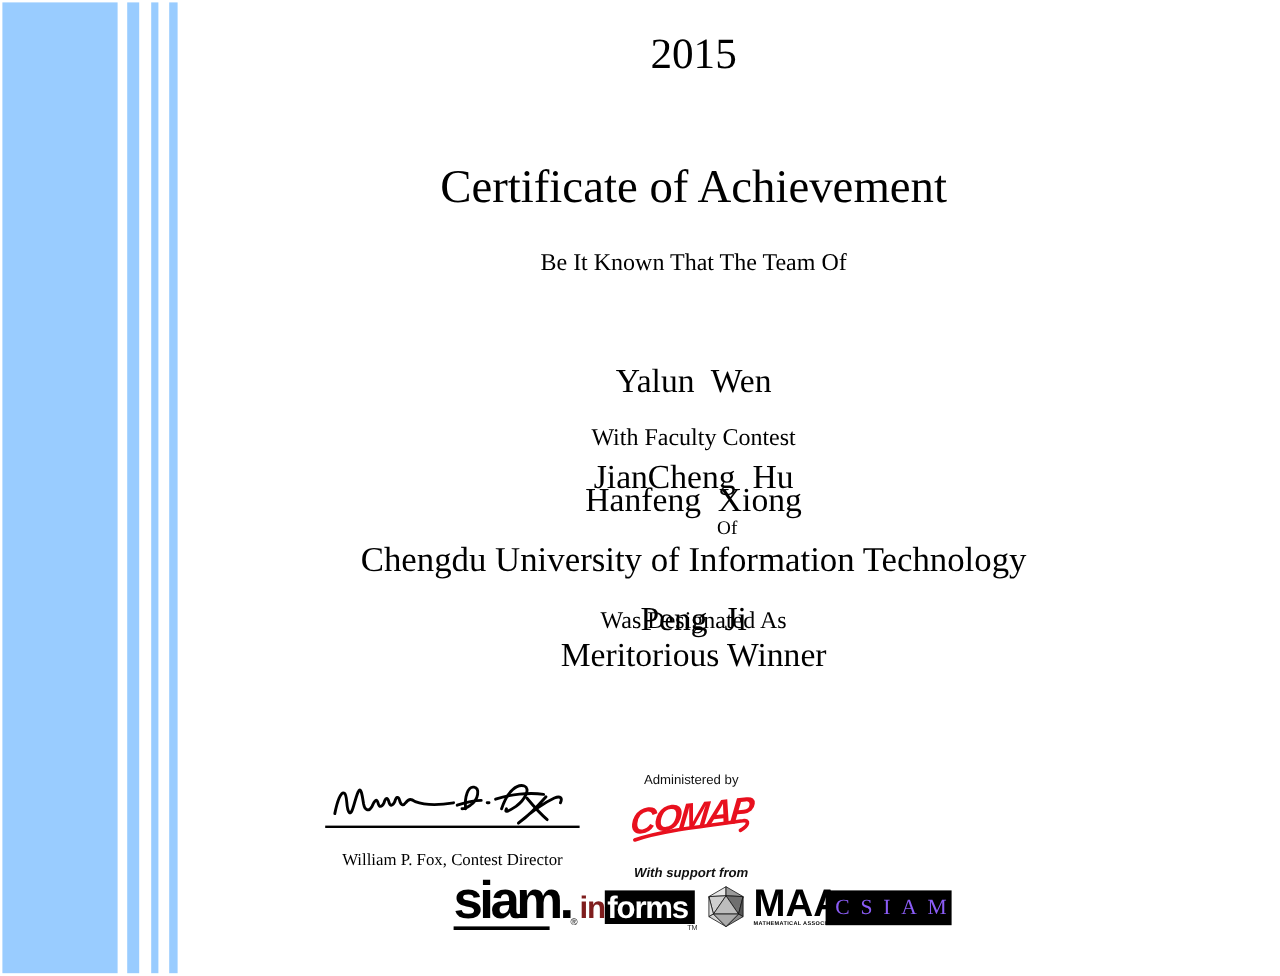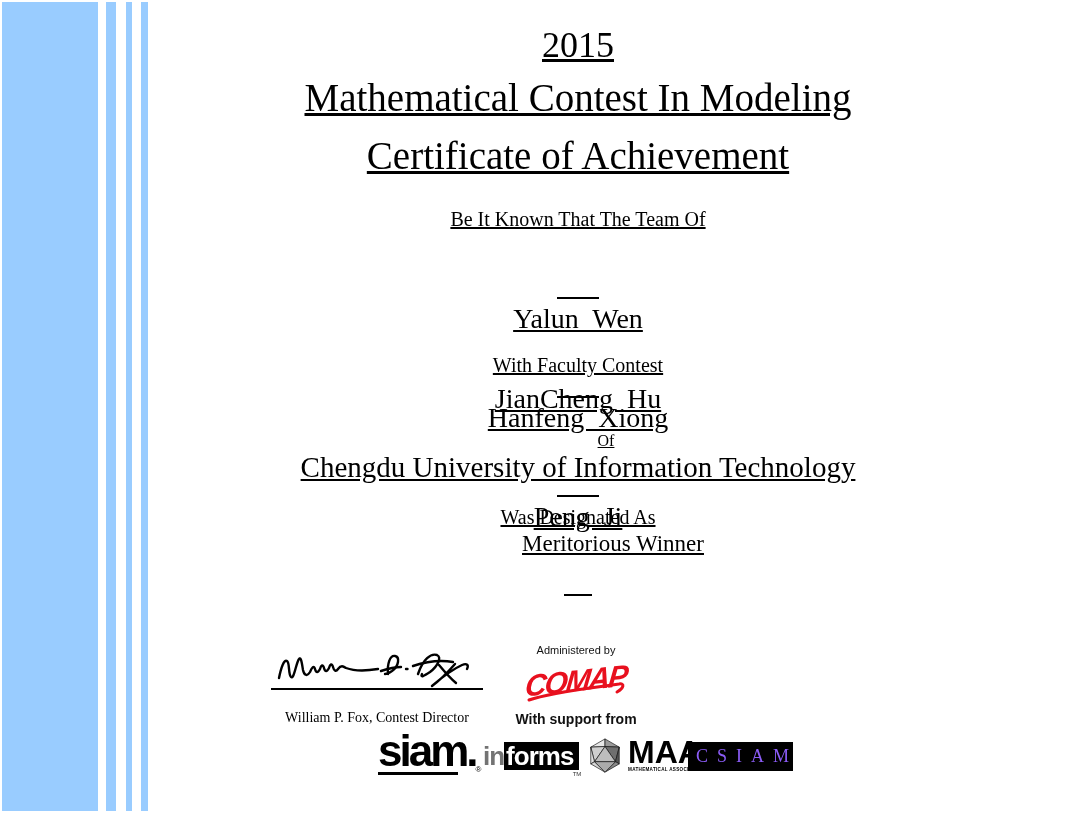--- a/index.html
+++ b/index.html
@@ -13,62 +13,62 @@
   }
   
   .stripe{position:absolute;top:2px;height:809px;background:#99CCFF;}
   .stripe-wide{left:2px;width:96px;}
   .stripe-1{left:106px;width:10px;}
   .stripe-2{left:126px;width:6px;}
   .stripe-3{left:141px;width:7px;}
 
   
   .content{position:absolute;left:148px;top:0;width:860px;height:813px;}
-  .cline{position:absolute;left:0;width:100%;text-align:center;white-space:pre;line-height:1.05;text-decoration:underline;}
+  .cline{position:absolute;left:0;width:100%;text-align:center;white-space:pre;line-height:1.05;}
   .year{top:27px;font-size:36px;}
   .title{top:78px;font-size:39px;}
   .subtitle{top:136px;font-size:39px;}
   .small-label{font-size:20px;}
   .team-intro{top:209px;}
   .names{top:236px;font-size:28px;line-height:33px;}
   .advisor-intro{top:355px;}
   .advisor-name{top:384px;font-size:28px;}
   .of-label{top:433px;font-size:16px;padding-left:28px;}
   .institution{top:452px;font-size:29px;}
   .designation-intro{top:507px;}
-  .designation{top:532px;font-size:23px;padding-left:35px;}
+  .designation{top:532px;font-size:28px;}
 
   
   .sig-block{position:absolute;text-align:center;}
   .sig-left{left:271px;top:646px;width:212px;}
   .sig-right{left:716px;top:652px;width:184px;}
   .sig-svg{display:block;margin:0 auto;}
   .sig-line{border-top:2px solid #000;margin-top:-2px;}
   .sig-caption{font-size:14px;margin-top:20px;white-space:nowrap;}
 
   
   .admin-col{position:absolute;left:495px;top:644px;width:162px;text-align:center;
              font-family:"Liberation Sans", sans-serif;}
   .admin-label{font-size:11px;font-weight:normal;color:#111;}
   .comap-logo{position:relative;width:110px;height:46px;margin:4px auto 2px auto;}
   .comap-text{display:inline-block;font-family:"Liberation Sans", sans-serif;
               font-weight:900;font-style:italic;font-size:30px;letter-spacing:-2px;
               color:#E8101E;transform:rotate(-6deg) skewX(-12deg);margin-top:4px;}
   .comap-swash{position:absolute;left:0;top:0;pointer-events:none;}
-  .support-label{font-size:14px;font-weight:bold;color:#111;margin-top:5px;}
+  .support-label{font-size:11px;font-weight:bold;color:#111;margin-top:16px;font-style:italic;}
 
   
   .logo{position:absolute;font-family:"Liberation Sans", sans-serif;}
   .siam-logo{left:378px;top:736px;width:92px;}
   .siam-text{font-weight:bold;font-size:44px;letter-spacing:-3px;line-height:30px;
              font-family:"Liberation Sans", sans-serif;}
   .siam-bar{width:80px;height:3px;background:#000;margin-top:2px;}
   .siam-reg{font-size:8px;position:relative;top:6px;letter-spacing:0;}
   .informs-logo{left:483px;top:742px;display:flex;align-items:stretch;height:28px;}
-  .informs-in{font-weight:bold;font-size:26px;letter-spacing:-1px;line-height:28px;color:#737373;}
+  .informs-in{font-weight:bold;font-size:26px;letter-spacing:-1px;line-height:28px;color:#7f1d1d;}
   .informs-box{background:#000;color:#fff;font-weight:bold;font-size:26px;
                letter-spacing:-1px;line-height:28px;padding:0 6px 2px 2px;}
   .informs-tm{position:absolute;right:-2px;bottom:-7px;font-size:6px;color:#333;}
   .maa-logo{left:586px;top:737px;display:flex;align-items:flex-start;gap:4px;}
   .maa-text-col{display:flex;flex-direction:column;align-items:flex-start;}
   .maa-text{font-weight:bold;font-size:32px;line-height:30px;letter-spacing:0;color:#000;}
   .maa-subtitle{font-size:4.6px;font-weight:bold;letter-spacing:.3px;white-space:nowrap;color:#000;}
   .csiam-logo{left:688px;top:742px;width:105px;height:29px;background:#000;
               color:#8b5cf6;font-family:"Liberation Serif", serif;font-size:18px;
               letter-spacing:9px;line-height:29px;text-align:center;
@@ -79,21 +79,20 @@
 
 <div class="page">
 
   <div class="stripe stripe-wide"></div>
   <div class="stripe stripe-1"></div>
   <div class="stripe stripe-2"></div>
   <div class="stripe stripe-3"></div>
 
   <div class="content">
     <div class="cline year">2015</div>
-    <div class="cline title">Mathematical Contest In Modeling</div>
     <div class="cline subtitle">Certificate of Achievement</div>
 
     <div class="cline small-label team-intro">Be It Known That The Team Of</div>
 
     <div class="cline names">
       <div>Yalun  Wen</div>
       <div>Hanfeng  Xiong</div>
       <div>Peng  Ji</div>
     </div>
 

